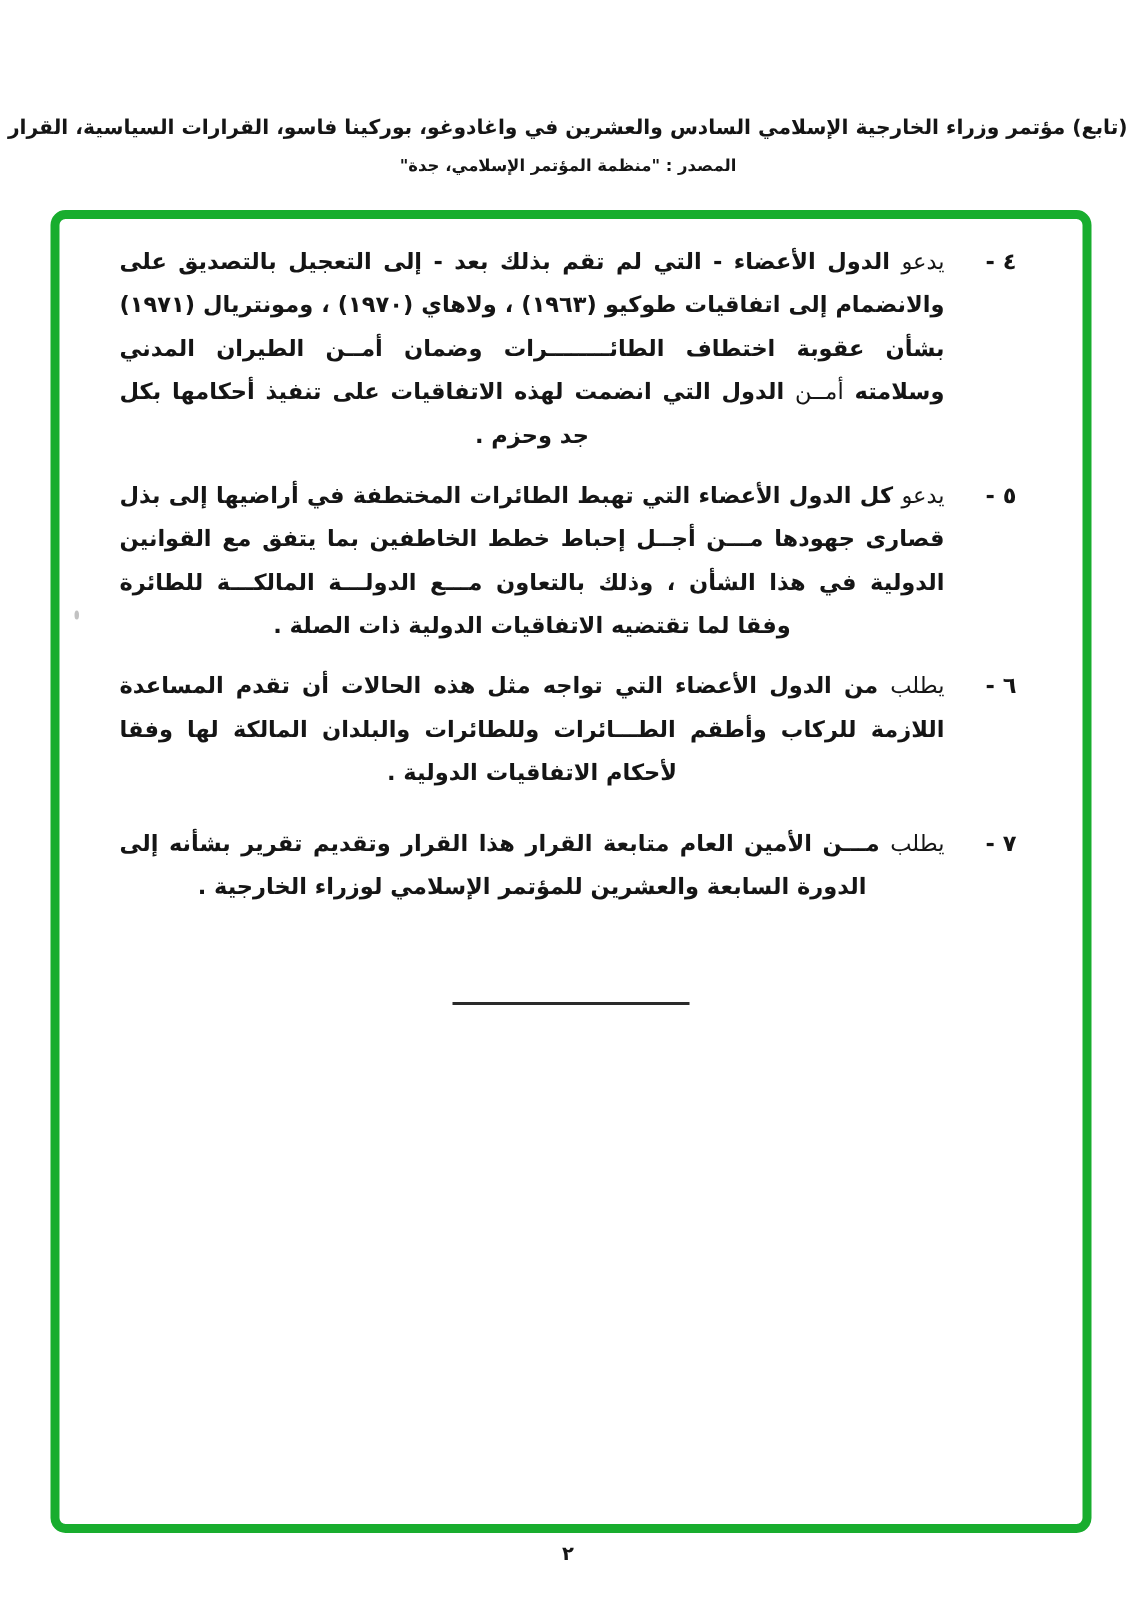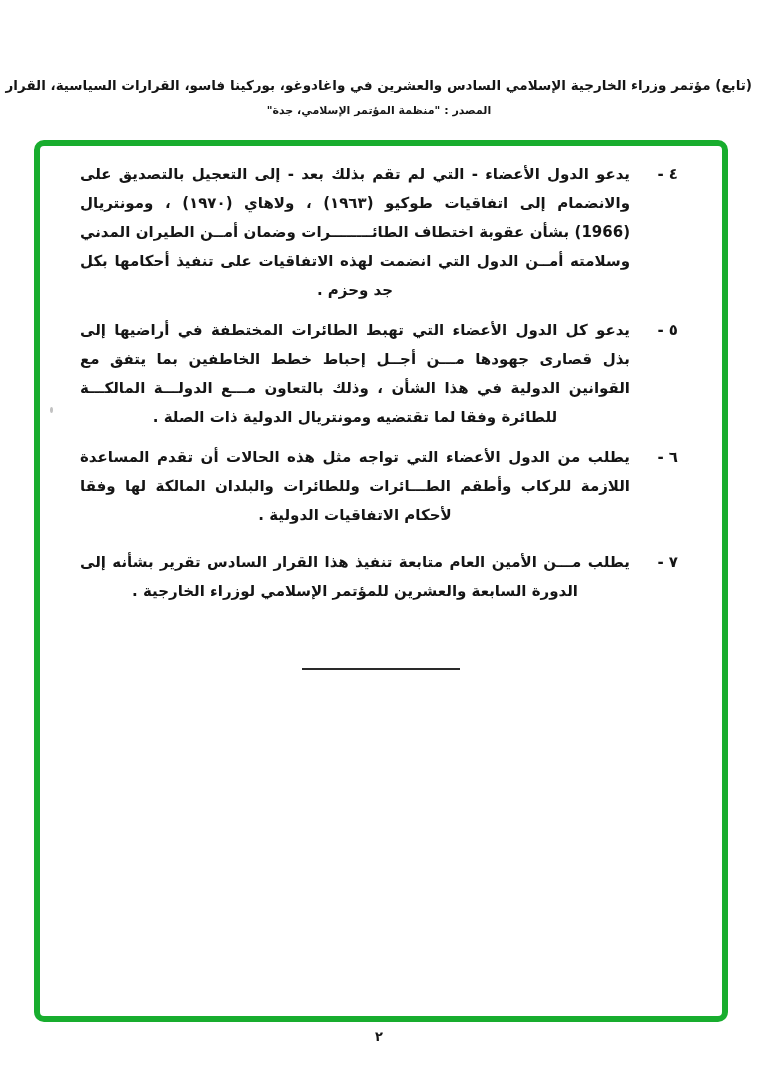--- a/index.html
+++ b/index.html
@@ -58,21 +58,21 @@
     white-space: nowrap;
   }
   .para .body {
     flex: 1;
     font-size: 15px;
     font-weight: bold;
     line-height: 29px;
     text-align: justify;
     text-align-last: center;
   }
-  .para .body .lead { font-weight: 700; }
+  .para .body .lead { font-weight: 400; }
   .para:last-of-type { margin-top: 18px; }
 
   .divider {
     width: 158px;
     height: 2px;
     background: #2a2a2a;
     margin: 62px auto 0;
   }
 
   .page-number {
@@ -96,33 +96,33 @@
 <body>
 
 <div class="doc-header">(تابع) مؤتمر وزراء الخارجية الإسلامي السادس والعشرين في واغادوغو، بوركينا فاسو، القرارات السياسية، القرار الرقم ٢٦/٦٠-س</div>
 
 <div class="doc-source">المصدر :  "منظمة المؤتمر الإسلامي، جدة"</div>
 
 <div class="frame">
   <div class="frame-content">
       <div class="para">
         <span class="num">٤ -</span>
-        <span class="body"><span class="lead">يدعو</span><span> الدول الأعضاء - التي لم تقم بذلك بعد - إلى التعجيل بالتصديق على والانضمام إلى اتفاقيات طوكيو (١٩٦٣) ، ولاهاي (١٩٧٠) ، ومونتريال (1966) بشأن عقوبة اختطاف الطائــــــــرات وضمان أمــن الطيران المدني وسلامته </span><span class="lead">أمــن</span><span> الدول التي انضمت لهذه الاتفاقيات على تنفيذ أحكامها بكل جد وحزم .</span></span>
+        <span class="body"><span class="lead">يدعو</span><span> الدول الأعضاء - التي لم تقم بذلك بعد - إلى التعجيل بالتصديق على والانضمام إلى اتفاقيات طوكيو (١٩٦٣) ، ولاهاي (١٩٧٠) ، ومونتريال (١٩٧١) بشأن عقوبة اختطاف الطائــــــــرات وضمان أمــن الطيران المدني وسلامته </span><span class="lead">أمــن</span><span> الدول التي انضمت لهذه الاتفاقيات على تنفيذ أحكامها بكل جد وحزم .</span></span>
       </div>
       <div class="para">
         <span class="num">٥ -</span>
-        <span class="body"><span class="lead">يدعو</span><span> كل الدول الأعضاء التي تهبط الطائرات المختطفة في أراضيها إلى بذل قصارى جهودها مـــن أجــل إحباط خطط الخاطفين بما يتفق مع القوانين الدولية في هذا الشأن ، وذلك بالتعاون مـــع الدولـــة المالكـــة للطائرة وفقا لما تقتضيه ومونتريال الدولية ذات الصلة .</span></span>
+        <span class="body"><span class="lead">يدعو</span><span> كل الدول الأعضاء التي تهبط الطائرات المختطفة في أراضيها إلى بذل قصارى جهودها مـــن أجــل إحباط خطط الخاطفين بما يتفق مع القوانين الدولية في هذا الشأن ، وذلك بالتعاون مـــع الدولـــة المالكـــة للطائرة وفقا لما تقتضيه الاتفاقيات الدولية ذات الصلة .</span></span>
       </div>
       <div class="para">
         <span class="num">٦ -</span>
         <span class="body"><span class="lead">يطلب</span><span> من الدول الأعضاء التي تواجه مثل هذه الحالات أن تقدم المساعدة اللازمة للركاب وأطقم الطـــائرات وللطائرات والبلدان المالكة لها وفقا لأحكام الاتفاقيات الدولية .</span></span>
       </div>
       <div class="para">
         <span class="num">٧ -</span>
-        <span class="body"><span class="lead">يطلب</span><span> مـــن الأمين العام متابعة تنفيذ هذا القرار السادس تقرير بشأنه إلى الدورة السابعة والعشرين للمؤتمر الإسلامي لوزراء الخارجية .</span></span>
+        <span class="body"><span class="lead">يطلب</span><span> مـــن الأمين العام متابعة القرار هذا القرار وتقديم تقرير بشأنه إلى الدورة السابعة والعشرين للمؤتمر الإسلامي لوزراء الخارجية .</span></span>
       </div>
     </div>
   <div class="divider"></div>
 </div>
 
 <div class="speck"></div>
 
 <div class="page-number">٢</div>
 
 </body></html>

